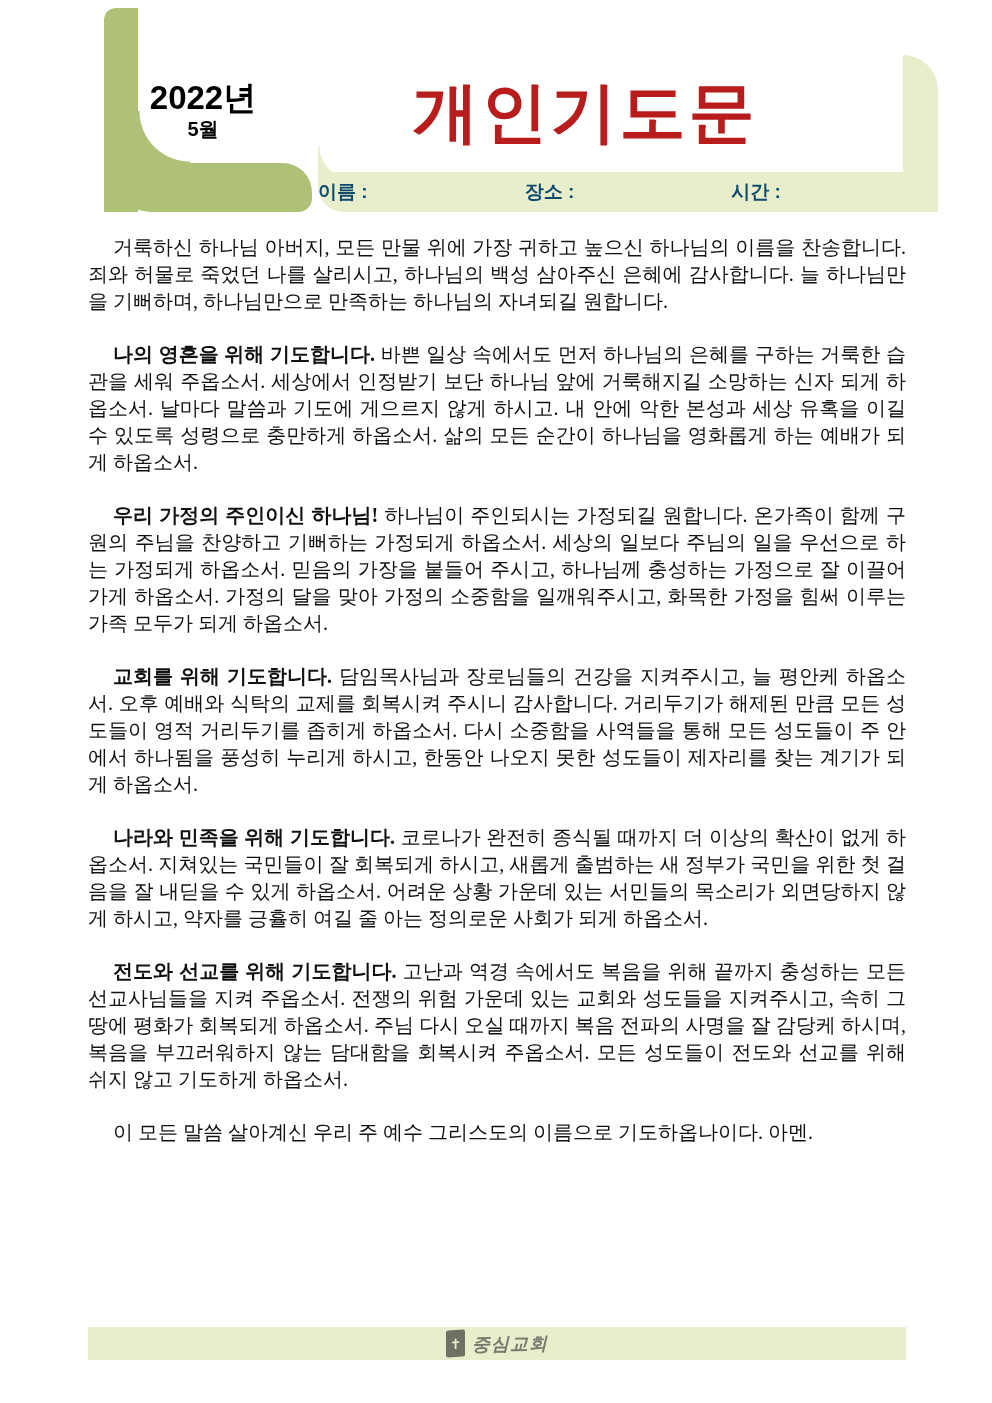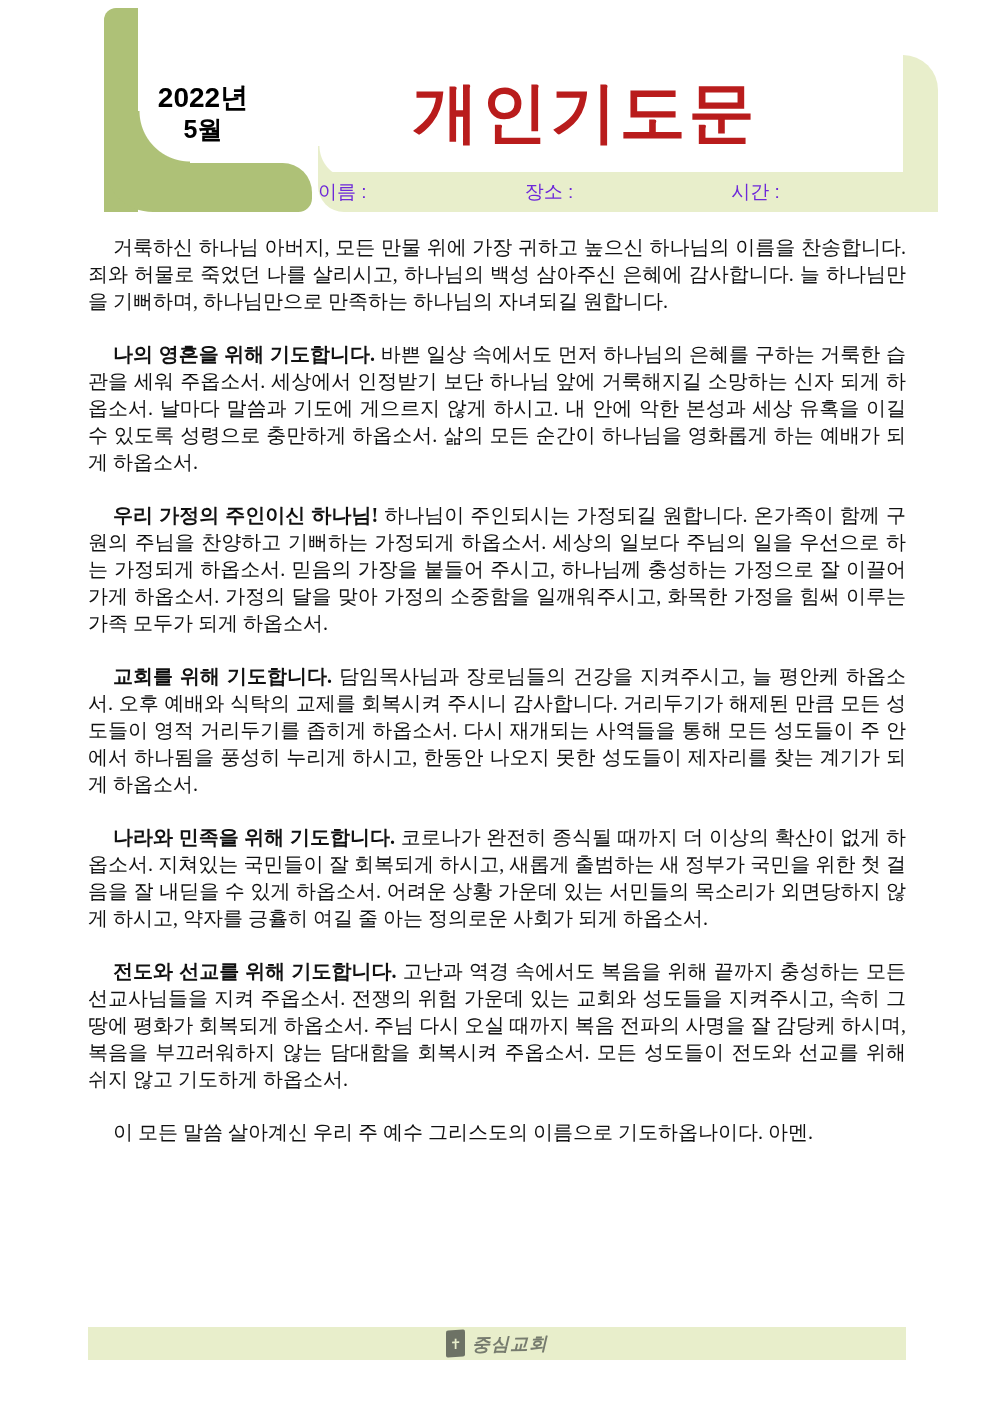--- a/index.html
+++ b/index.html
@@ -39,35 +39,35 @@
     background:radial-gradient(circle at top right,rgba(255,255,255,0) 32px,#e8eecb 33px);
   }
 
   
   .date-box{
     position:absolute;left:118px;top:82px;width:170px;
     text-align:center;
     font-family:"Liberation Sans", sans-serif;
     font-weight:bold;color:#000;
   }
-  .date-year{font-size:28px;line-height:32px;display:block;}
-  .date-month{font-size:25px;line-height:30px;display:block;}
+  .date-year{font-size:33px;line-height:32px;display:block;}
+  .date-month{font-size:20px;line-height:30px;display:block;}
 
   .doc-title{
     position:absolute;left:330px;top:72px;width:510px;
     text-align:center;
     font-family:"Liberation Sans", sans-serif;
     font-weight:bold;font-size:66px;line-height:80px;
     letter-spacing:3px;color:#b91c1c;white-space:nowrap;
   }
 
   .field{
     width:33.33%;
     font-family:"Liberation Sans", sans-serif;
-    font-size:19px;font-weight:400;color:#6d28d9;
+    font-size:19px;font-weight:700;color:#0c4a6e;
     white-space:nowrap;
   }
 
   
   .content{
     position:absolute;left:88px;top:234px;width:818px;
   }
   .content p{
     margin:0 0 26px 0;
     font-size:20px;line-height:27px;
@@ -120,21 +120,21 @@
   <div class="pale-horiz">
     <span class="field">이름 :</span>
     <span class="field">장소 :</span>
     <span class="field">시간 :</span>
   </div>
 
   <div class="content">
     <p> <span>거룩하신 하나님 아버지, 모든 만물 위에 가장 귀하고 높으신 하나님의 이름을 찬송합니다. 죄와 허물로 죽었던 나를 살리시고, 하나님의 백성 삼아주신 은혜에 감사합니다. 늘 하나님만을 기뻐하며, 하나님만으로 만족하는 하나님의 자녀되길 원합니다.</span></p>
     <p><b class="lead">나의 영혼을 위해 기도합니다.</b> <span>바쁜 일상 속에서도 먼저 하나님의 은혜를 구하는 거룩한 습관을 세워 주옵소서. 세상에서 인정받기 보단 하나님 앞에 거룩해지길 소망하는 신자 되게 하옵소서. 날마다 말씀과 기도에 게으르지 않게 하시고. 내 안에 악한 본성과 세상 유혹을 이길 수 있도록 성령으로 충만하게 하옵소서. 삶의 모든 순간이 하나님을 영화롭게 하는 예배가 되게 하옵소서.</span></p>
     <p><b class="lead">우리 가정의 주인이신 하나님!</b> <span>하나님이 주인되시는 가정되길 원합니다. 온가족이 함께 구원의 주님을 찬양하고 기뻐하는 가정되게 하옵소서. 세상의 일보다 주님의 일을 우선으로 하는 가정되게 하옵소서. 믿음의 가장을 붙들어 주시고, 하나님께 충성하는 가정으로 잘 이끌어가게 하옵소서. 가정의 달을 맞아 가정의 소중함을 일깨워주시고, 화목한 가정을 힘써 이루는 가족 모두가 되게 하옵소서.</span></p>
-    <p><b class="lead">교회를 위해 기도합니다.</b> <span>담임목사님과 장로님들의 건강을 지켜주시고, 늘 평안케 하옵소서. 오후 예배와 식탁의 교제를 회복시켜 주시니 감사합니다. 거리두기가 해제된 만큼 모든 성도들이 영적 거리두기를 좁히게 하옵소서. 다시 재개되는 사역들을 통해 모든 성도들이 주 안에서 하나됨을 풍성히 누리게 하시고, 한동안 나오지 못한 성도들이 제자리를 찾는 계기가 되게 하옵소서.</span></p>
+    <p><b class="lead">교회를 위해 기도합니다.</b> <span>담임목사님과 장로님들의 건강을 지켜주시고, 늘 평안케 하옵소서. 오후 예배와 식탁의 교제를 회복시켜 주시니 감사합니다. 거리두기가 해제된 만큼 모든 성도들이 영적 거리두기를 좁히게 하옵소서. 다시 소중함을 사역들을 통해 모든 성도들이 주 안에서 하나됨을 풍성히 누리게 하시고, 한동안 나오지 못한 성도들이 제자리를 찾는 계기가 되게 하옵소서.</span></p>
     <p><b class="lead">나라와 민족을 위해 기도합니다.</b> <span>코로나가 완전히 종식될 때까지 더 이상의 확산이 없게 하옵소서. 지쳐있는 국민들이 잘 회복되게 하시고, 새롭게 출범하는 새 정부가 국민을 위한 첫 걸음을 잘 내딛을 수 있게 하옵소서. 어려운 상황 가운데 있는 서민들의 목소리가 외면당하지 않게 하시고, 약자를 긍휼히 여길 줄 아는 정의로운 사회가 되게 하옵소서.</span></p>
     <p><b class="lead">전도와 선교를 위해 기도합니다.</b> <span>고난과 역경 속에서도 복음을 위해 끝까지 충성하는 모든 선교사님들을 지켜 주옵소서. 전쟁의 위험 가운데 있는 교회와 성도들을 지켜주시고, 속히 그 땅에 평화가 회복되게 하옵소서. 주님 다시 오실 때까지 복음 전파의 사명을 잘 감당케 하시며, 복음을 부끄러워하지 않는 담대함을 회복시켜 주옵소서. 모든 성도들이 전도와 선교를 위해 쉬지 않고 기도하게 하옵소서.</span></p>
     <p class="closing">이 모든 말씀 살아계신 우리 주 예수 그리스도의 이름으로 기도하옵나이다. 아멘.</p>
   </div>
 
   <div class="footer-bar">
     <div class="logo">
       <span class="logo-door">
           <span class="logo-cross">✝</span>
         </span>

